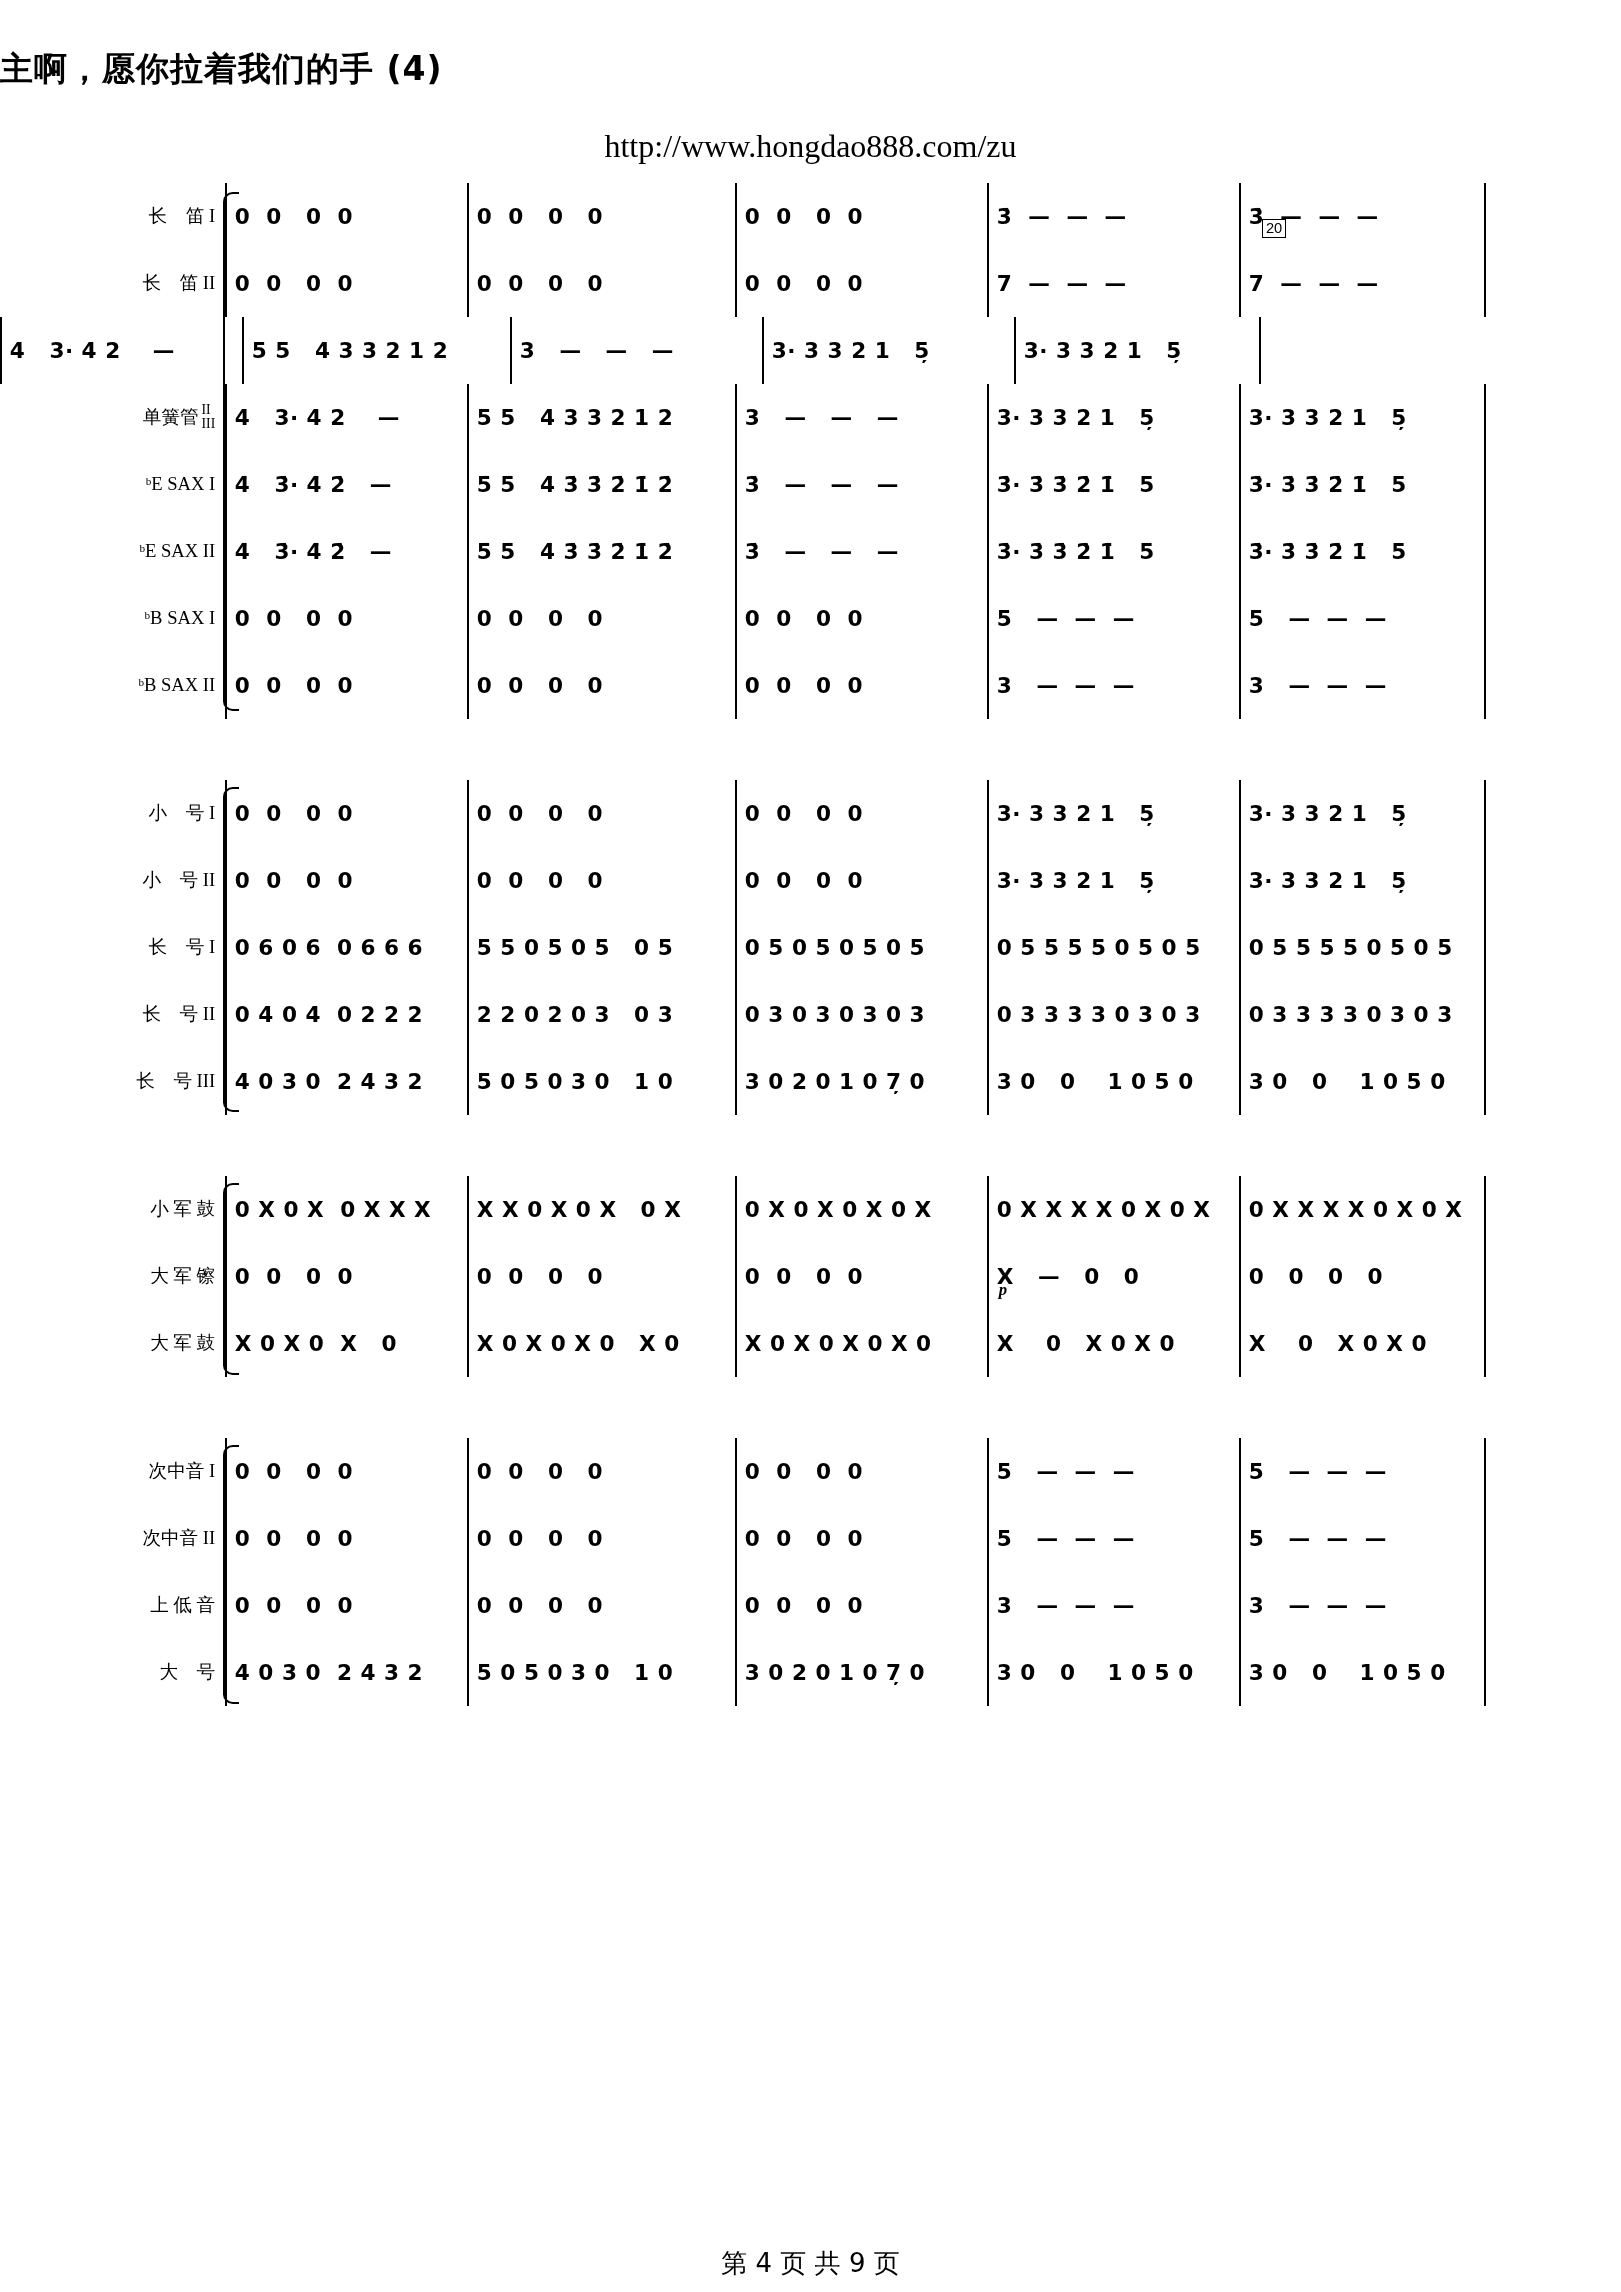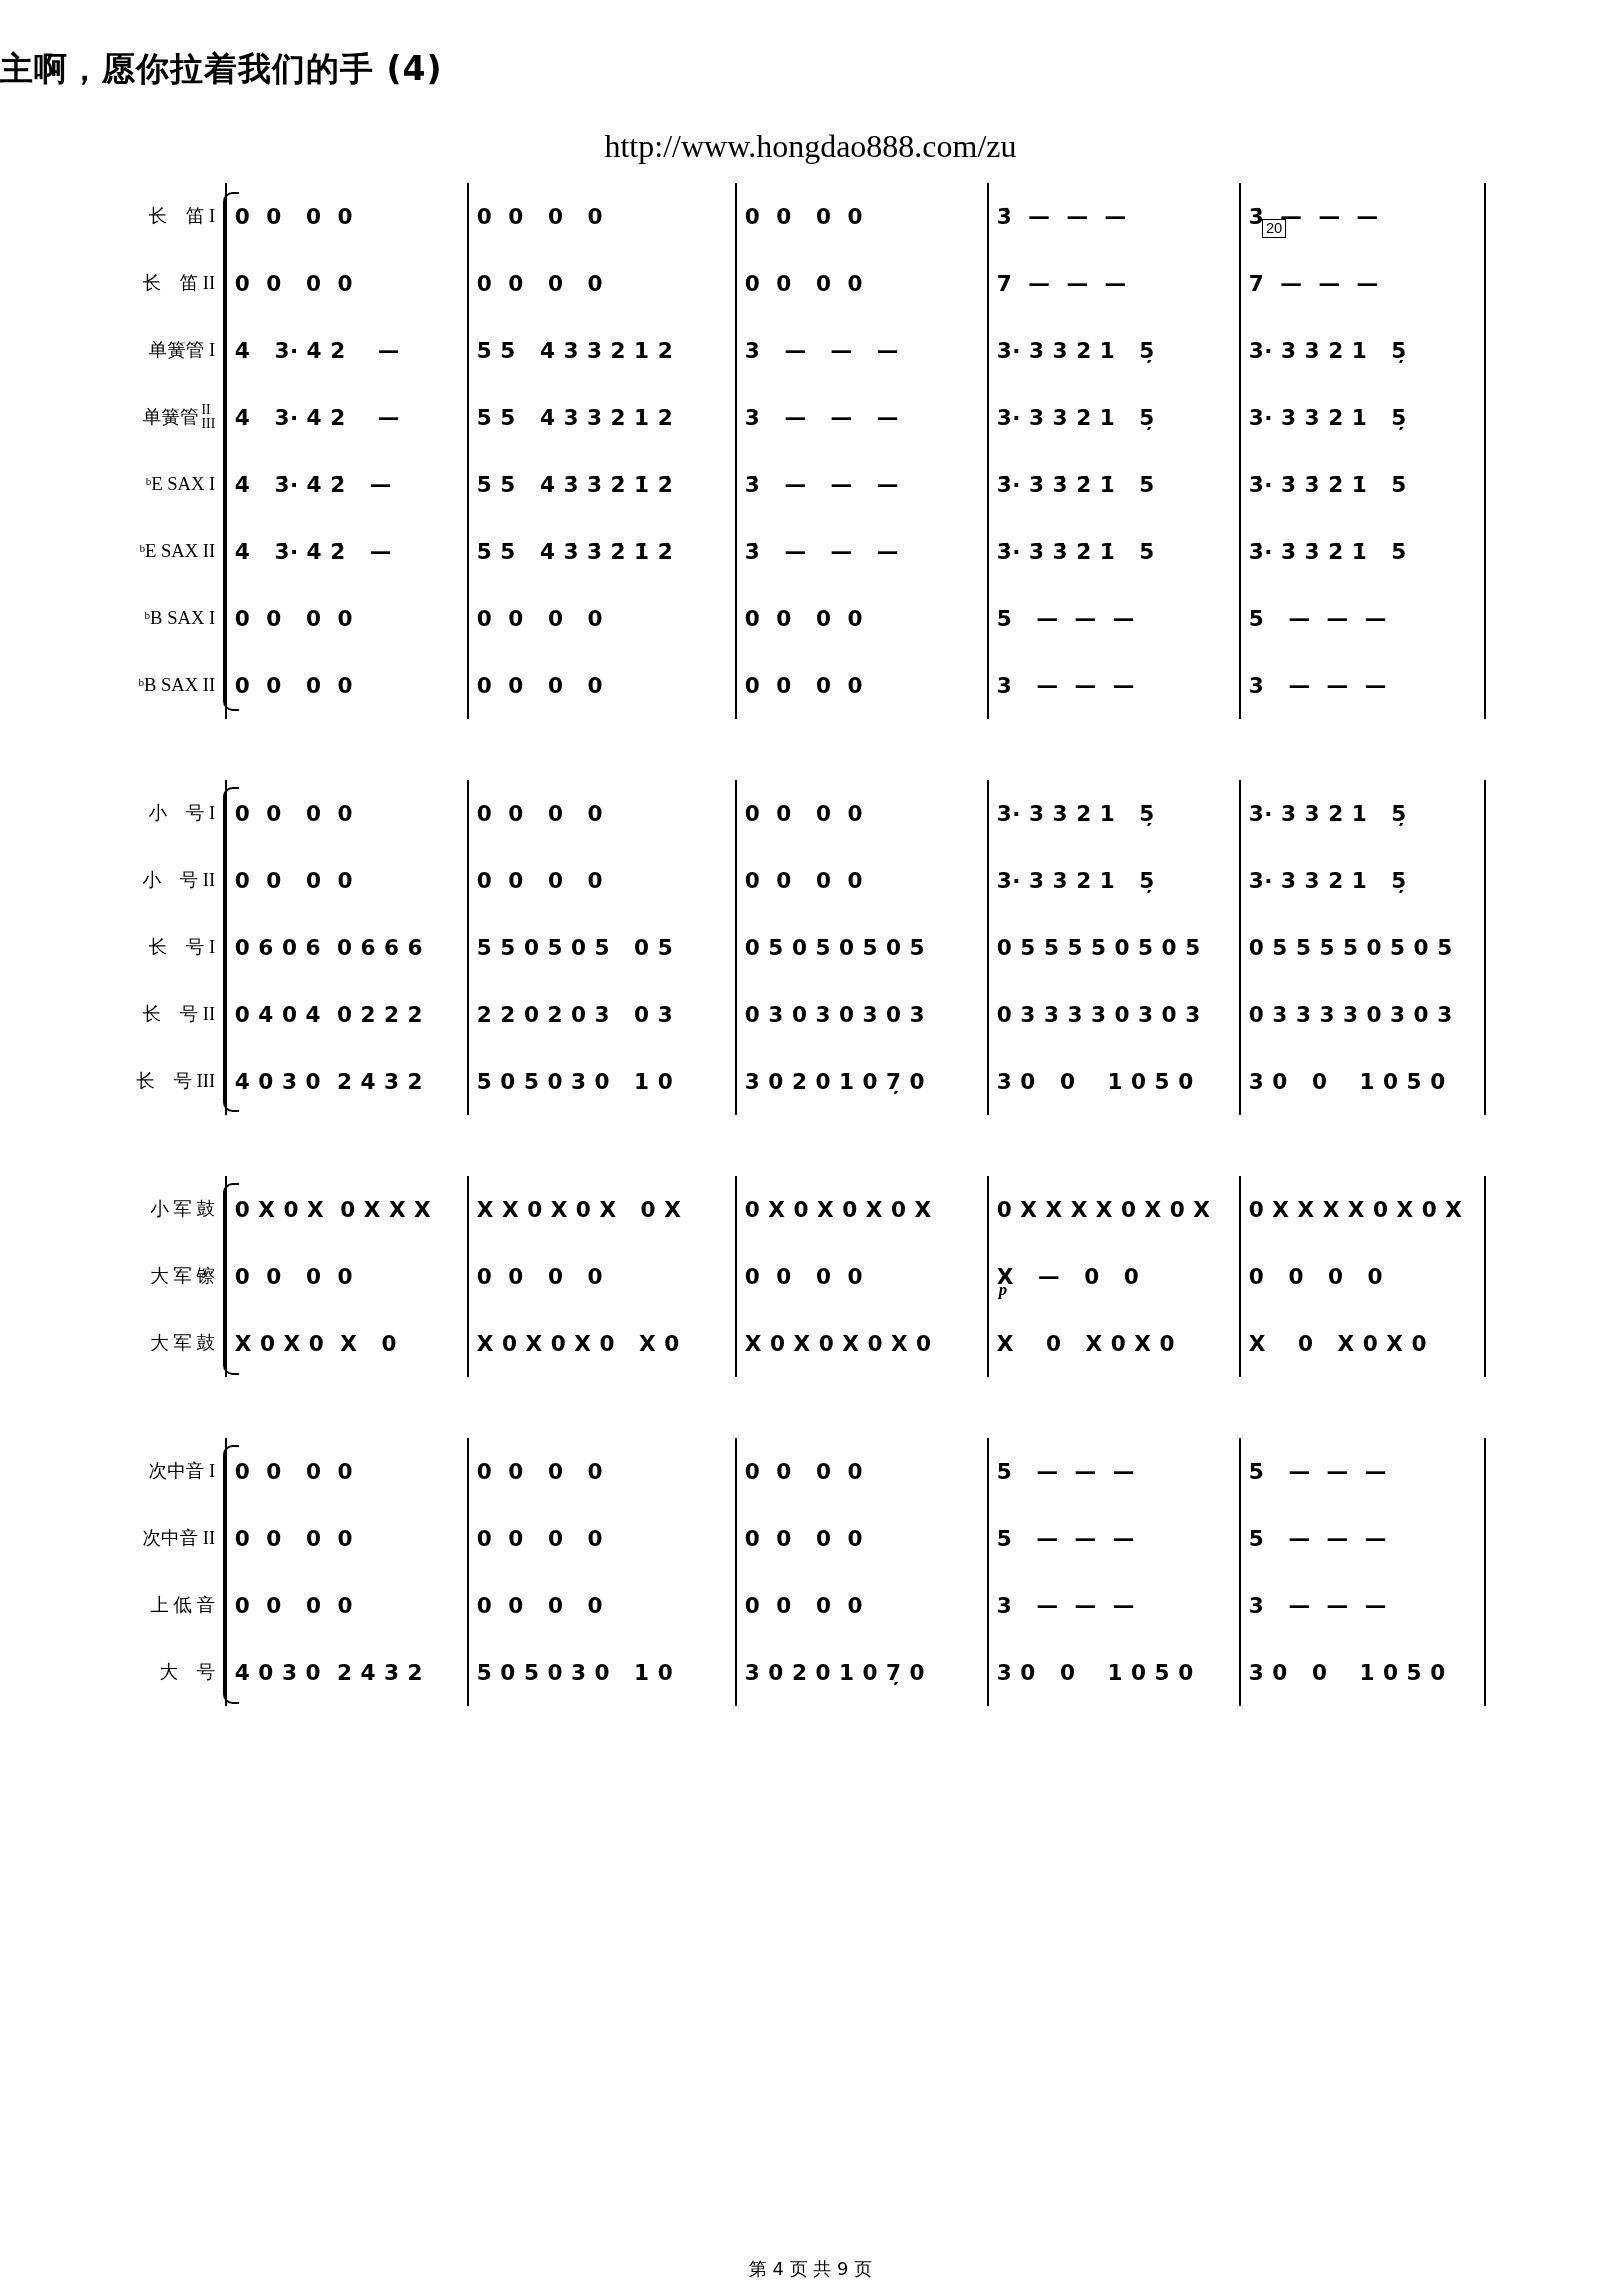--- a/index.html
+++ b/index.html
@@ -119,21 +119,21 @@
     font-size: 16.7px;
   }
   .spacer-md { height: 61px; }
   .footer {
     position: absolute;
     left: 0;
     right: 0;
     bottom: 59px;
     text-align: center;
     font-family: "DejaVu Sans", sans-serif;
-    font-size: 18px;
+    font-size: 26px;
   }
 </style>
 </head>
 <body>
 
 <div class="page">
 
   <div class="title">主啊，愿你拉着我们的手 (4)</div>
   <div class="url">http://www.hongdao888.com/zu</div>
   <div class="rehearsal">20</div>
@@ -157,21 +157,20 @@
       <div class="measures">
         <div class="m w1">0  0   0  0</div>
         <div class="m w2">0  0   0   0</div>
         <div class="m w3">0  0   0  0</div>
         <div class="m w4">7  —  —  —</div>
         <div class="m w5">7  —  —  —</div>
       </div>
     </div>
 
     <div class="staffrow">
-      <div class="labelcell">单簧管 I</div>
       <div class="measures">
         <div class="m w1">4   3· 4 2    —</div>
         <div class="m w2">5 5   4 3 3 2 1 2</div>
         <div class="m w3">3   —   —   —</div>
         <div class="m w4">3· 3 3 2 1   5̦</div>
         <div class="m w5">3· 3 3 2 1   5̦</div>
       </div>
     </div>
 
     <div class="staffrow">

